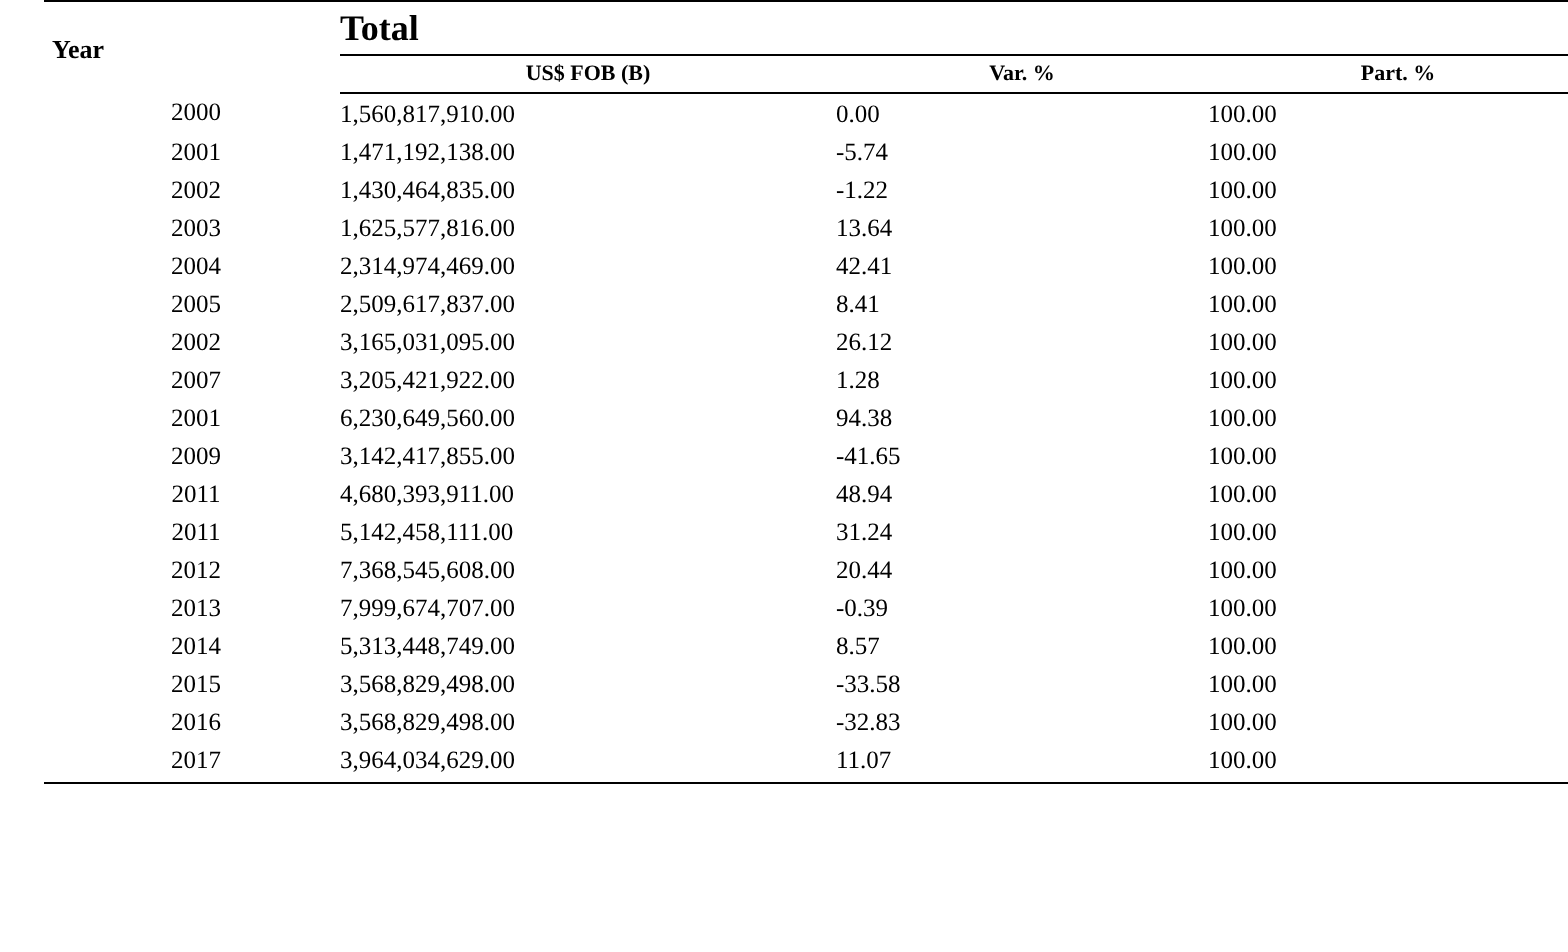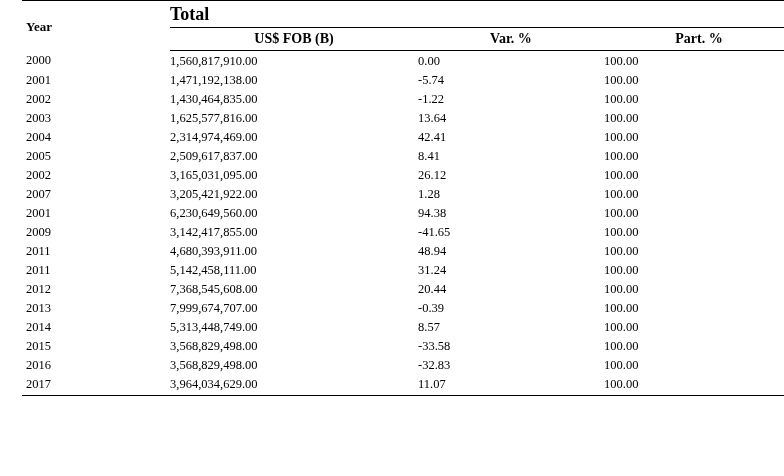--- a/index.html
+++ b/index.html
@@ -44,34 +44,34 @@
   .hdr-total {
     font-weight: bold;
     font-size: 18px;
     text-align: left;
     padding: 3px 0 2px 0;
     border-bottom: 0.9px solid #000;
     margin-top: 48px;
   }
   .hdr-sub {
     font-weight: bold;
-    font-size: 14px;
+    font-size: 11px;
     text-align: center;
     padding: 3px 0 3px 0;
   }
   .row-subhdr td {
     border-bottom: 0.9px solid #000;
   }
   tbody td {
     padding: 2.5px 0 2.5px 0;
     font-size: 12.5px;
     line-height: 1.12;
   }
   td.year {
-    text-align: left;
+    text-align: center;
     padding-left: 4px;
   }
   td.num {
     text-align: left;
   }
   tbody tr:last-child td {
     border-bottom: 1.6px solid #000;
   }
   
   tbody tr:last-child td {

